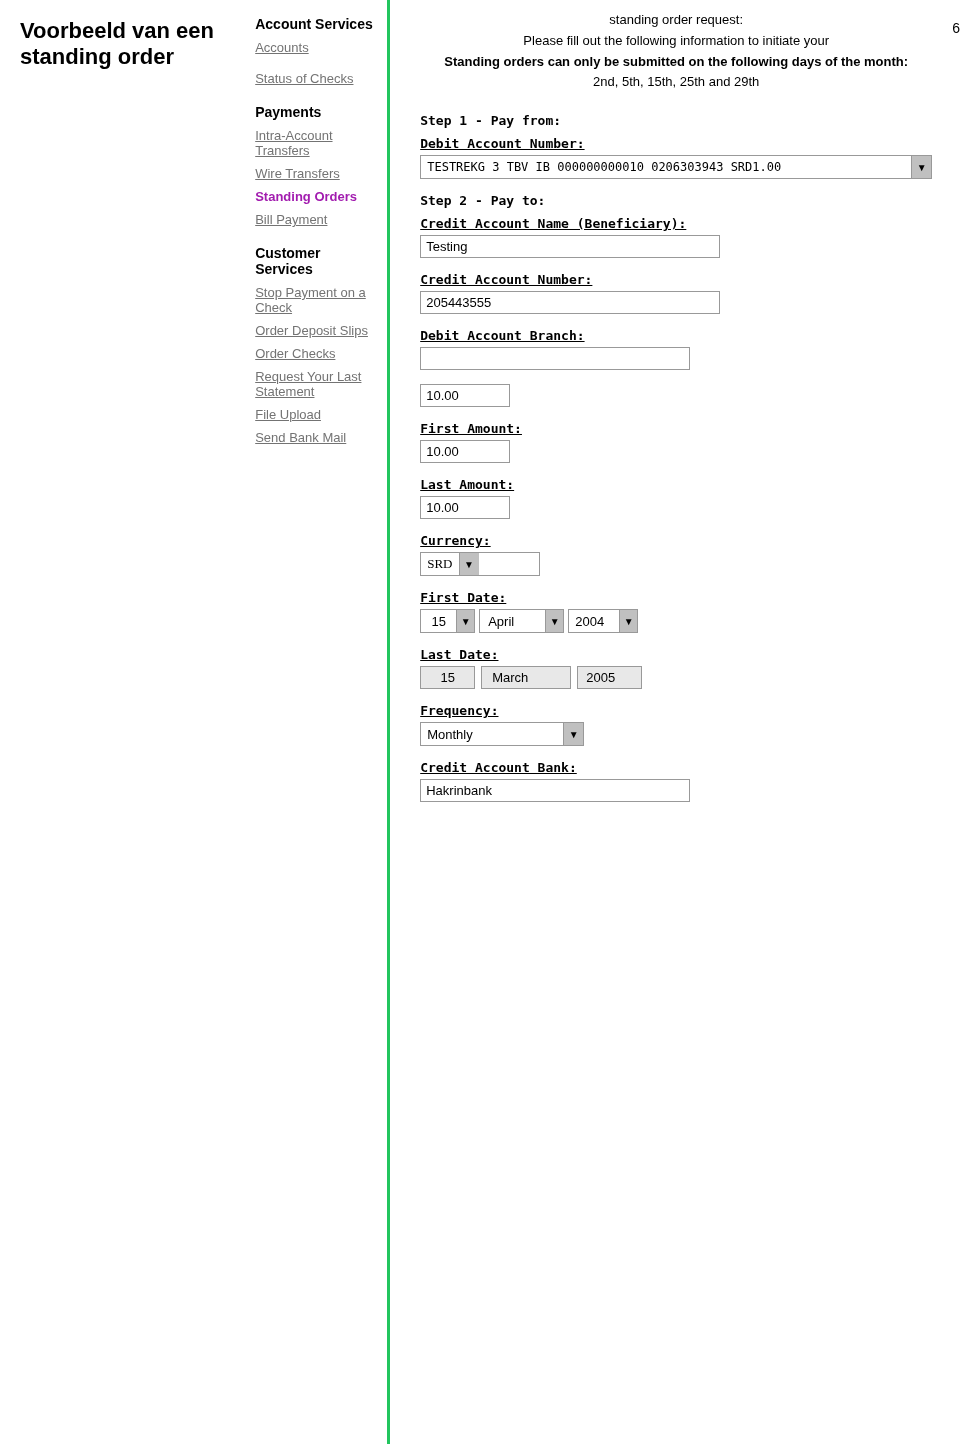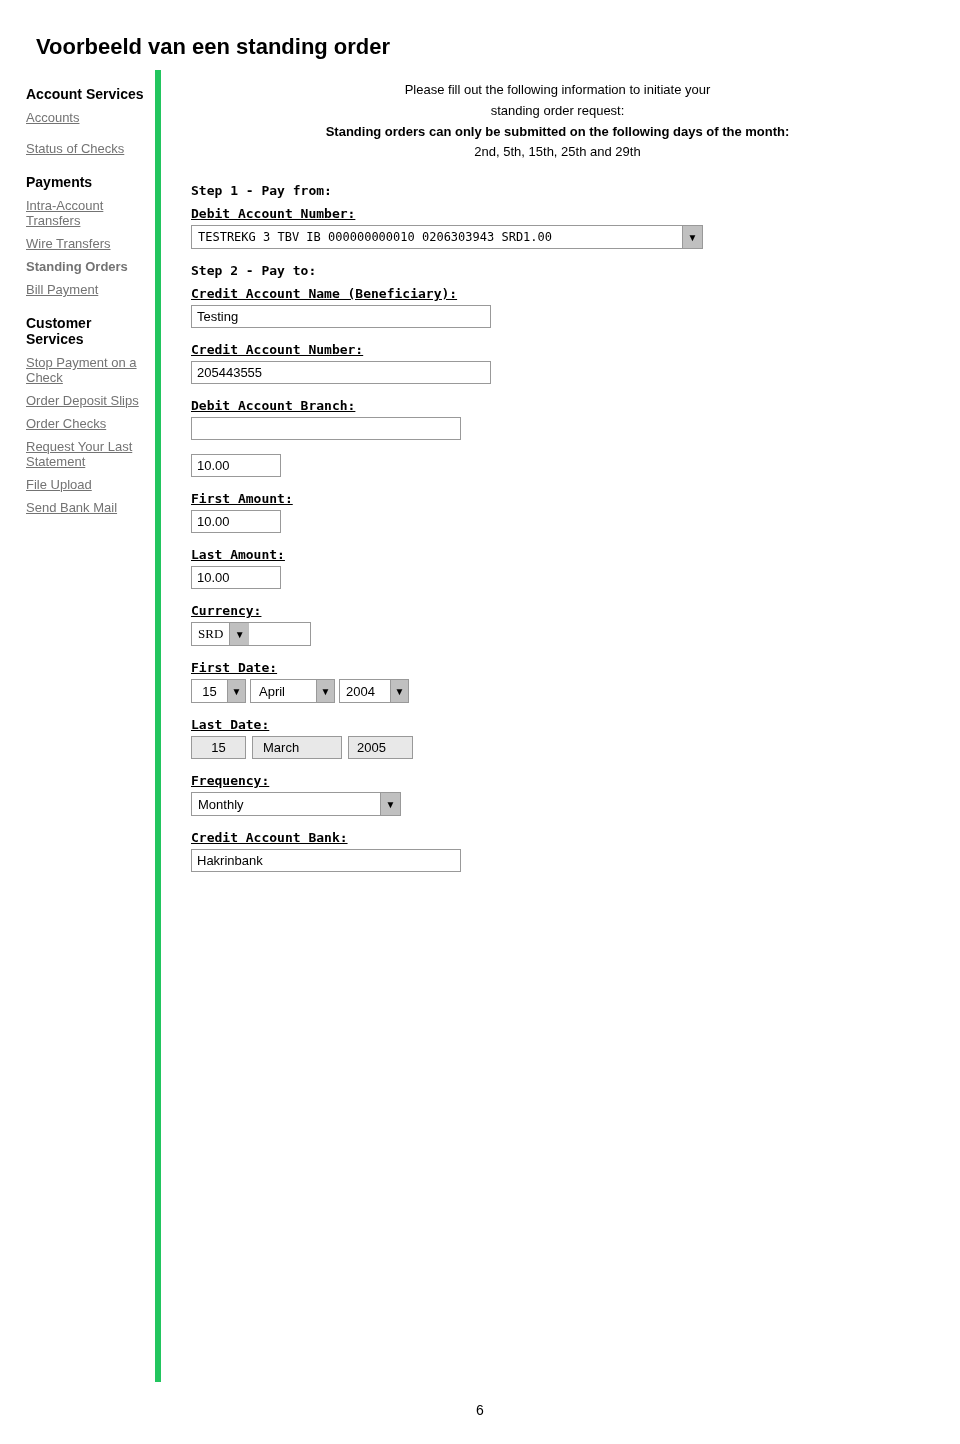--- a/index.html
+++ b/index.html
@@ -5,58 +5,57 @@
     * { margin: 0; padding: 0; box-sizing: border-box; }
     body {
       font-family: Arial, Helvetica, sans-serif;
       font-size: 14px;
       background: #fff;
       color: #000;
       width: 960px;
     }
     .page-wrapper {
       display: flex;
-      flex-direction: column;
       min-height: 1444px;
-      padding: 16px;
+      padding: 0;
     }
     .page-title {
       font-size: 22px;
       font-weight: bold;
       padding: 18px 20px 10px 20px;
       border-bottom: none;
     }
     .main-layout {
       display: flex;
       flex: 1;
     }
     .sidebar {
       width: 145px;
       min-width: 145px;
       padding: 10px 0;
-      border-right: 6px solid #22c55e;
+      border-right: 3px solid #22c55e;
       background: #fff;
     }
     .sidebar-section-title {
       font-size: 14px;
       font-weight: bold;
       padding: 6px 10px 4px 10px;
       display: block;
     }
     .sidebar-item {
       font-size: 13px;
       padding: 4px 10px;
       display: block;
       color: #737373;
       text-decoration: underline;
       cursor: pointer;
     }
     .sidebar-item.active {
       font-weight: bold;
-      color: #737373;
+      color: #a21caf;
       text-decoration: none;
     }
     .sidebar-divider {
       height: 8px;
     }
     .content-area {
       flex: 1;
       padding: 10px 20px 30px 30px;
     }
     .intro-text {
@@ -182,21 +181,21 @@
     .date-year-stepper-text {
       padding: 3px 6px;
       font-size: 13px;
       min-width: 50px;
     }
     .freq-select-wrapper {
       display: inline-flex;
       align-items: center;
       border: 1px solid #999;
       background: #fff;
-      width: 210px;
+      width: 164px;
       gap: 46px;
     }
     .freq-select-text {
       flex: 1;
       padding: 3px 6px;
       font-size: 13px;
     }
     .bank-input {
       width: 270px;
     }
@@ -258,22 +257,22 @@
       <a class="sidebar-item">Order Deposit Slips</a>
       <a class="sidebar-item">Order Checks</a>
       <a class="sidebar-item">Request Your Last Statement</a>
       <a class="sidebar-item">File Upload</a>
       <a class="sidebar-item">Send Bank Mail</a>
     </div>
 
     <div class="content-area">
 
       <div class="intro-text">
+        <div>standing order request:</div>
         <div>Please fill out the following information to initiate your</div>
-        <div>standing order request:</div>
         <div class="bold-line">Standing orders can only be submitted on the following days of the month:</div>
         <div>2nd, 5th, 15th, 25th and 29th</div>
       </div>
 
       <div class="form-section">
         <div class="step-label">Step 1 - Pay from:</div>
         <span class="field-label">Debit Account Number:</span>
         <div class="select-wrapper debit-account-select">
           <span class="select-text">TESTREKG 3 TBV IB  000000000010  0206303943  SRD1.00</span>
           <div class="select-arrow">▼</div>

